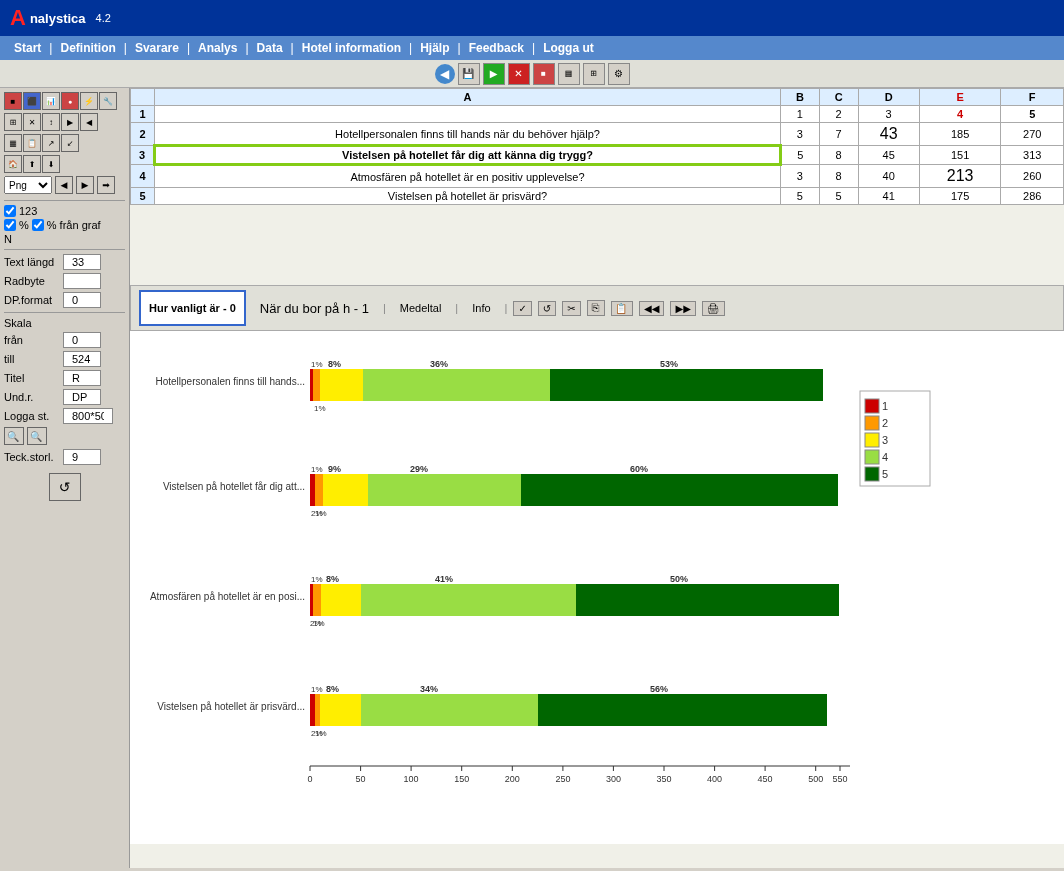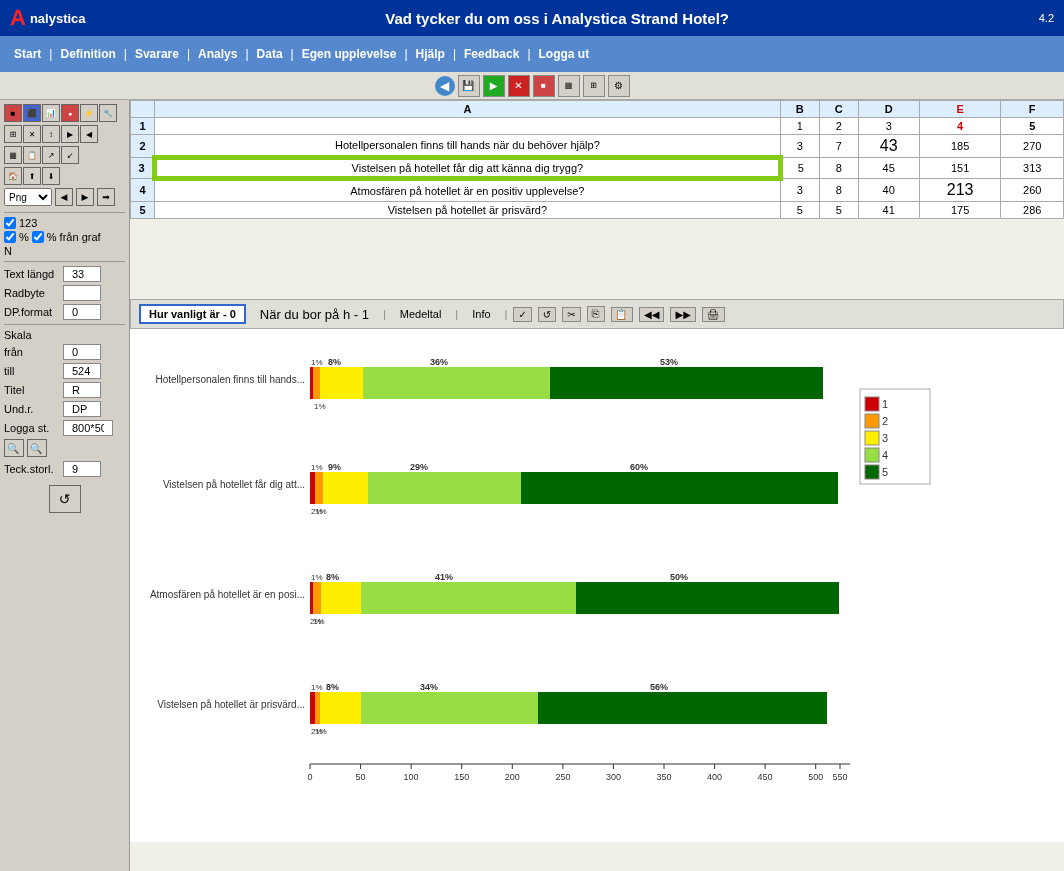--- a/index.html
+++ b/index.html
@@ -49,36 +49,35 @@
     svg text { font-family: Arial, sans-serif; }
   </style>
 </head>
 <body>
 
 <div id="header">
   <div id="logo">
     <span id="logo-a" style="color:#ff2222;font-size:22px;font-weight:bold;">A</span>
     <span style="color:white;font-size:13px;font-weight:bold;">nalystica</span>
   </div>
-  <div id="page-title" style="color:white;font-size:15px;font-weight:bold;text-align:center;flex:1;">Vad tycker du om oss i Analystica Strand Hotel?</div>
   <div id="version" style="color:white;font-size:11px;">4.2</div>
 </div>
 
-<div id="navbar" style="background:#5588cc;display:flex;align-items:center;height:36px;padding:0 8px;">
+<div id="navbar" style="background:#5588cc;display:flex;align-items:center;height:24px;padding:0 8px;">
   <span class="nav-item">Start</span>
   <span class="nav-sep"> | </span>
   <span class="nav-item">Definition</span>
   <span class="nav-sep"> | </span>
   <span class="nav-item">Svarare</span>
   <span class="nav-sep"> | </span>
   <span class="nav-item">Analys</span>
   <span class="nav-sep"> | </span>
   <span class="nav-item">Data</span>
   <span class="nav-sep"> | </span>
-  <span class="nav-item">Egen upplevelse</span>
+  <span class="nav-item">Hotel information</span>
   <span class="nav-sep"> | </span>
   <span class="nav-item">Hjälp</span>
   <span class="nav-sep"> | </span>
   <span class="nav-item">Feedback</span>
   <span class="nav-sep"> | </span>
   <span class="nav-item">Logga ut</span>
 </div>
 
 <div id="toolbar" style="background:#e0e0d8;border-bottom:1px solid #aaa;height:28px;display:flex;align-items:center;padding:0 8px;gap:3px;justify-content:center;">
   <button class="toolbar-btn" style="background:#4488cc;color:white;border-radius:50%;width:20px;height:20px;border:none;font-size:12px;cursor:pointer;">◀</button>
@@ -223,21 +222,21 @@
           <td style="background:#ddeeff;border:1px solid #aaa;text-align:center;font-size:11px;font-weight:bold;">2</td>
           <td style="border:1px solid #aaa;font-size:11px;padding:2px 4px;">Hotellpersonalen finns till hands när du behöver hjälp?</td>
           <td style="border:1px solid #aaa;text-align:center;font-size:11px;">3</td>
           <td style="border:1px solid #aaa;text-align:center;font-size:11px;">7</td>
           <td style="border:1px solid #aaa;text-align:center;font-size:16px;">43</td>
           <td style="border:1px solid #aaa;text-align:center;font-size:11px;">185</td>
           <td style="border:1px solid #aaa;text-align:center;font-size:11px;">270</td>
         </tr>
         <tr>
           <td style="background:#ddeeff;border:1px solid #aaa;text-align:center;font-size:11px;font-weight:bold;">3</td>
-          <td style="border:5px solid #84cc16;font-size:11px;padding:2px 4px;">Vistelsen på hotellet får dig att känna dig trygg?</td>
+          <td style="border:3px solid #84cc16;font-size:11px;padding:2px 4px;font-weight:bold;">Vistelsen på hotellet får dig att känna dig trygg?</td>
           <td style="border:1px solid #aaa;text-align:center;font-size:11px;">5</td>
           <td style="border:1px solid #aaa;text-align:center;font-size:11px;">8</td>
           <td style="border:1px solid #aaa;text-align:center;font-size:11px;">45</td>
           <td style="border:1px solid #aaa;text-align:center;font-size:11px;">151</td>
           <td style="border:1px solid #aaa;text-align:center;font-size:11px;">313</td>
         </tr>
         <tr>
           <td style="background:#ddeeff;border:1px solid #aaa;text-align:center;font-size:11px;font-weight:bold;">4</td>
           <td style="border:1px solid #aaa;font-size:11px;padding:2px 4px;">Atmosfären på hotellet är en positiv upplevelse?</td>
           <td style="border:1px solid #aaa;text-align:center;font-size:11px;">3</td>
@@ -254,21 +253,21 @@
           <td style="border:1px solid #aaa;text-align:center;font-size:11px;">41</td>
           <td style="border:1px solid #aaa;text-align:center;font-size:11px;">175</td>
           <td style="border:1px solid #aaa;text-align:center;font-size:11px;">286</td>
         </tr>
       </tbody>
     </table>
 
     <div style="height:80px;background:#f0f0e8;"></div>
 
     <div id="chart-toolbar" style="background:#e0e0d8;border:1px solid #aaa;display:flex;align-items:center;padding:4px 8px;gap:6px;font-size:11px;">
-      <span style="background:white;border:2px solid #3366cc;padding:2px 8px;font-size:11px;font-weight:bold;cursor:pointer;">Hur vanligt är - 0</span>
+      <span style="background:white;border:2px solid #3366cc;padding:10px 8px;font-size:11px;font-weight:bold;cursor:pointer;">Hur vanligt är - 0</span>
       <span style="padding:2px 8px;font-size:13px;cursor:pointer;">När du bor på h - 1</span>
       <span style="color:#888;">|</span>
       <span style="padding:2px 8px;font-size:11px;cursor:pointer;">Medeltal</span>
       <span style="color:#888;">|</span>
       <span style="padding:2px 8px;font-size:11px;cursor:pointer;">Info</span>
       <span style="color:#888;">|</span>
       <button style="background:#d4d0c8;border:1px solid #888;font-size:10px;cursor:pointer;padding:1px 4px;">✓</button>
       <button style="background:#d4d0c8;border:1px solid #888;font-size:10px;cursor:pointer;padding:1px 4px;">↺</button>
       <button style="background:#d4d0c8;border:1px solid #888;font-size:10px;cursor:pointer;padding:1px 4px;">✂</button>
       <button style="background:#d4d0c8;border:1px solid #888;font-size:10px;cursor:pointer;padding:1px 4px;">⎘</button>

